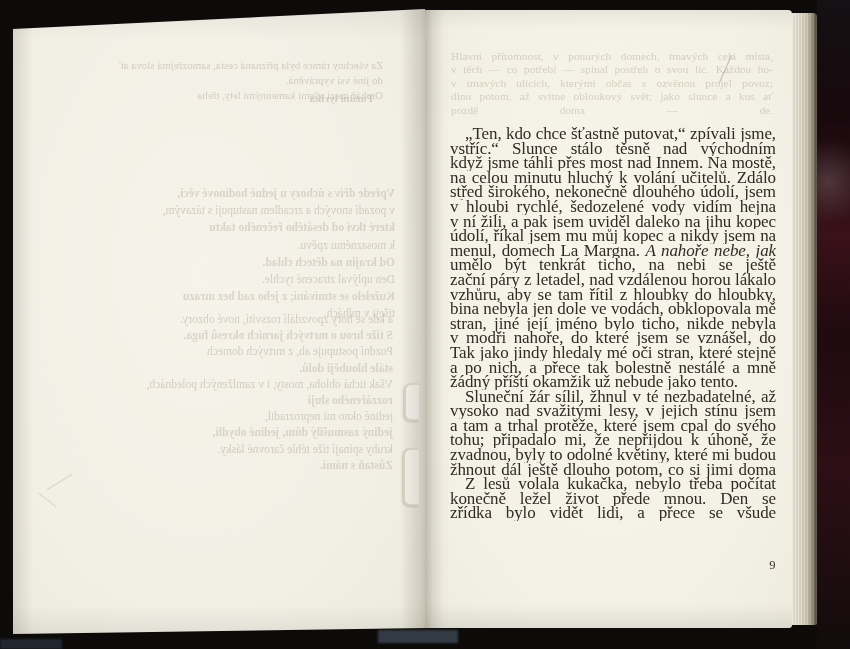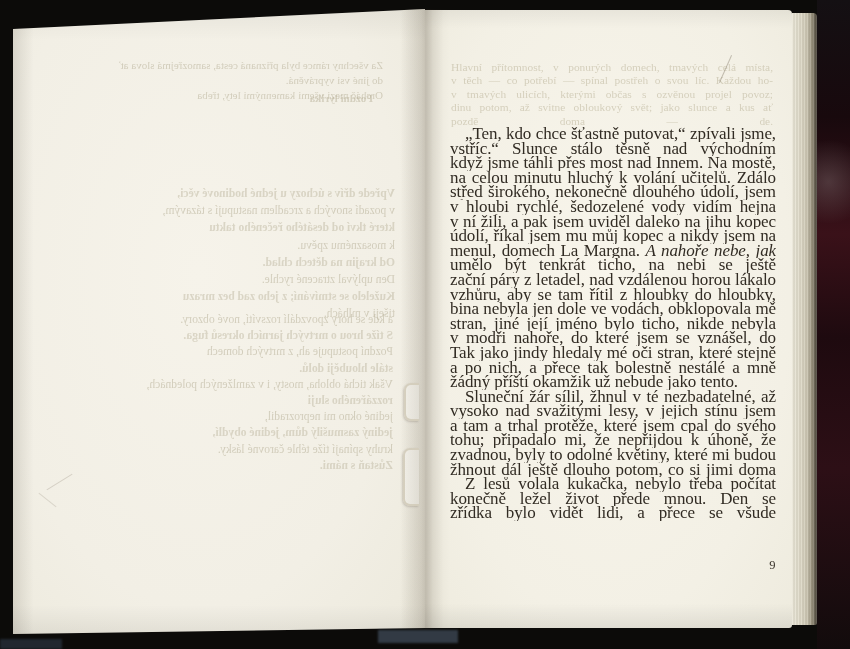--- a/index.html
+++ b/index.html
@@ -56,21 +56,21 @@
   .ln{height:14.6px;line-height:14.6px;overflow:hidden;text-align:justify;text-align-last:justify;}
   .ln.noj{text-align-last:left;}
   .ln.ind{text-indent:15px;}
   .it{font-style:italic;}
   .pagenum{margin-top:7px;text-align:right;font-size:12.5px;color:#3a342c;letter-spacing:.5px;}
 
   
   .ghost{color:#b7b098;opacity:.55;filter:blur(0.7px);pointer-events:none;}
   .mirror{transform:scaleX(-1);}
   .gln{white-space:nowrap;overflow:hidden;}
-  .ghost-right{position:absolute;left:26px;top:40px;width:322px;font-size:11.4px;opacity:.6;color:#c0b9a0;margin-top:11px;}
+  .ghost-right{position:absolute;left:26px;top:40px;width:322px;font-size:11.4px;opacity:.6;color:#c0b9a0;}
   .ghost-right .gln{height:13.4px;line-height:13.4px;text-align:justify;text-align-last:justify;white-space:normal;}
   .ghost-header{position:absolute;left:62px;top:49px;width:308px;font-size:11px;line-height:15px;}
   .ghost-sign{position:absolute;left:235px;top:83px;width:125px;font-size:11px;font-weight:bold;opacity:.5;}
   .ghost-poem-1{position:absolute;left:90px;top:176px;width:292px;font-size:11.6px;line-height:17.2px;}
   .ghost-poem-2{position:absolute;left:76px;top:303px;width:304px;font-size:11.6px;line-height:16.2px;}
   .ghost-poem-1 .gln:nth-child(odd),.ghost-poem-2 .gln:nth-child(even){font-weight:bold;opacity:.8;}
 </style>
 </head>
 <body>
 

